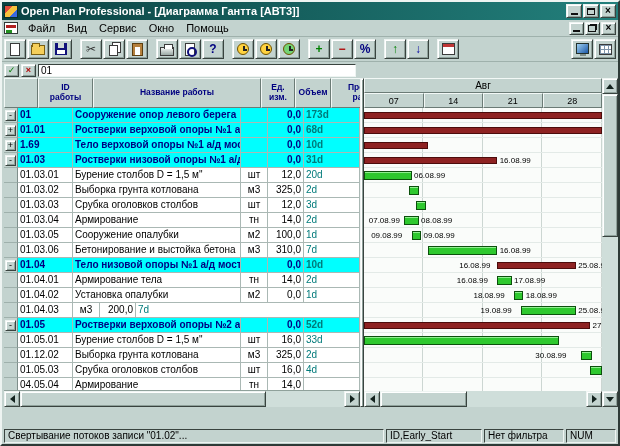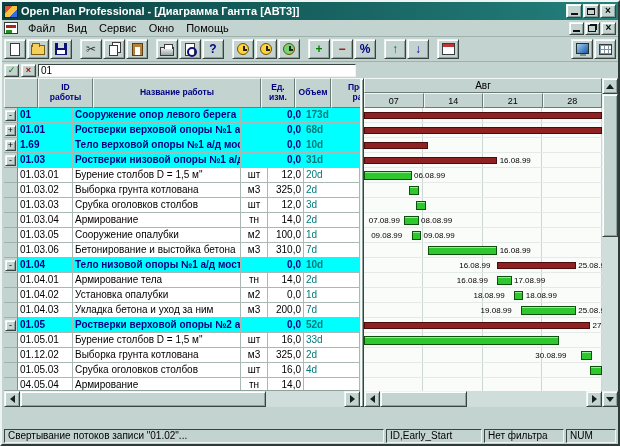--- a/index.html
+++ b/index.html
@@ -360,21 +360,20 @@
             <div class="cell c-marker"></div>
             <div class="cell c-id">01.04.02</div>
             <div class="cell c-name">Установка опалубки</div>
             <div class="cell c-unit">м2</div>
             <div class="cell c-vol">0,0</div>
             <div class="cell c-dur">1d</div>
           </div>
           <div class="trow">
             <div class="cell c-marker"></div>
             <div class="cell c-id">01.04.03</div>
-            <div class="cell c-name">Укладка бетона и уход за ним</div>
             <div class="cell c-unit">м3</div>
             <div class="cell c-vol">200,0</div>
             <div class="cell c-dur">7d</div>
           </div>
           <div class="trow sum">
             <div class="cell c-marker">
               <button class="mkbtn">-</button>
             </div>
             <div class="cell c-id">01.05</div>
             <div class="cell c-name">Ростверки верховой опоры №2 а/д</div>

